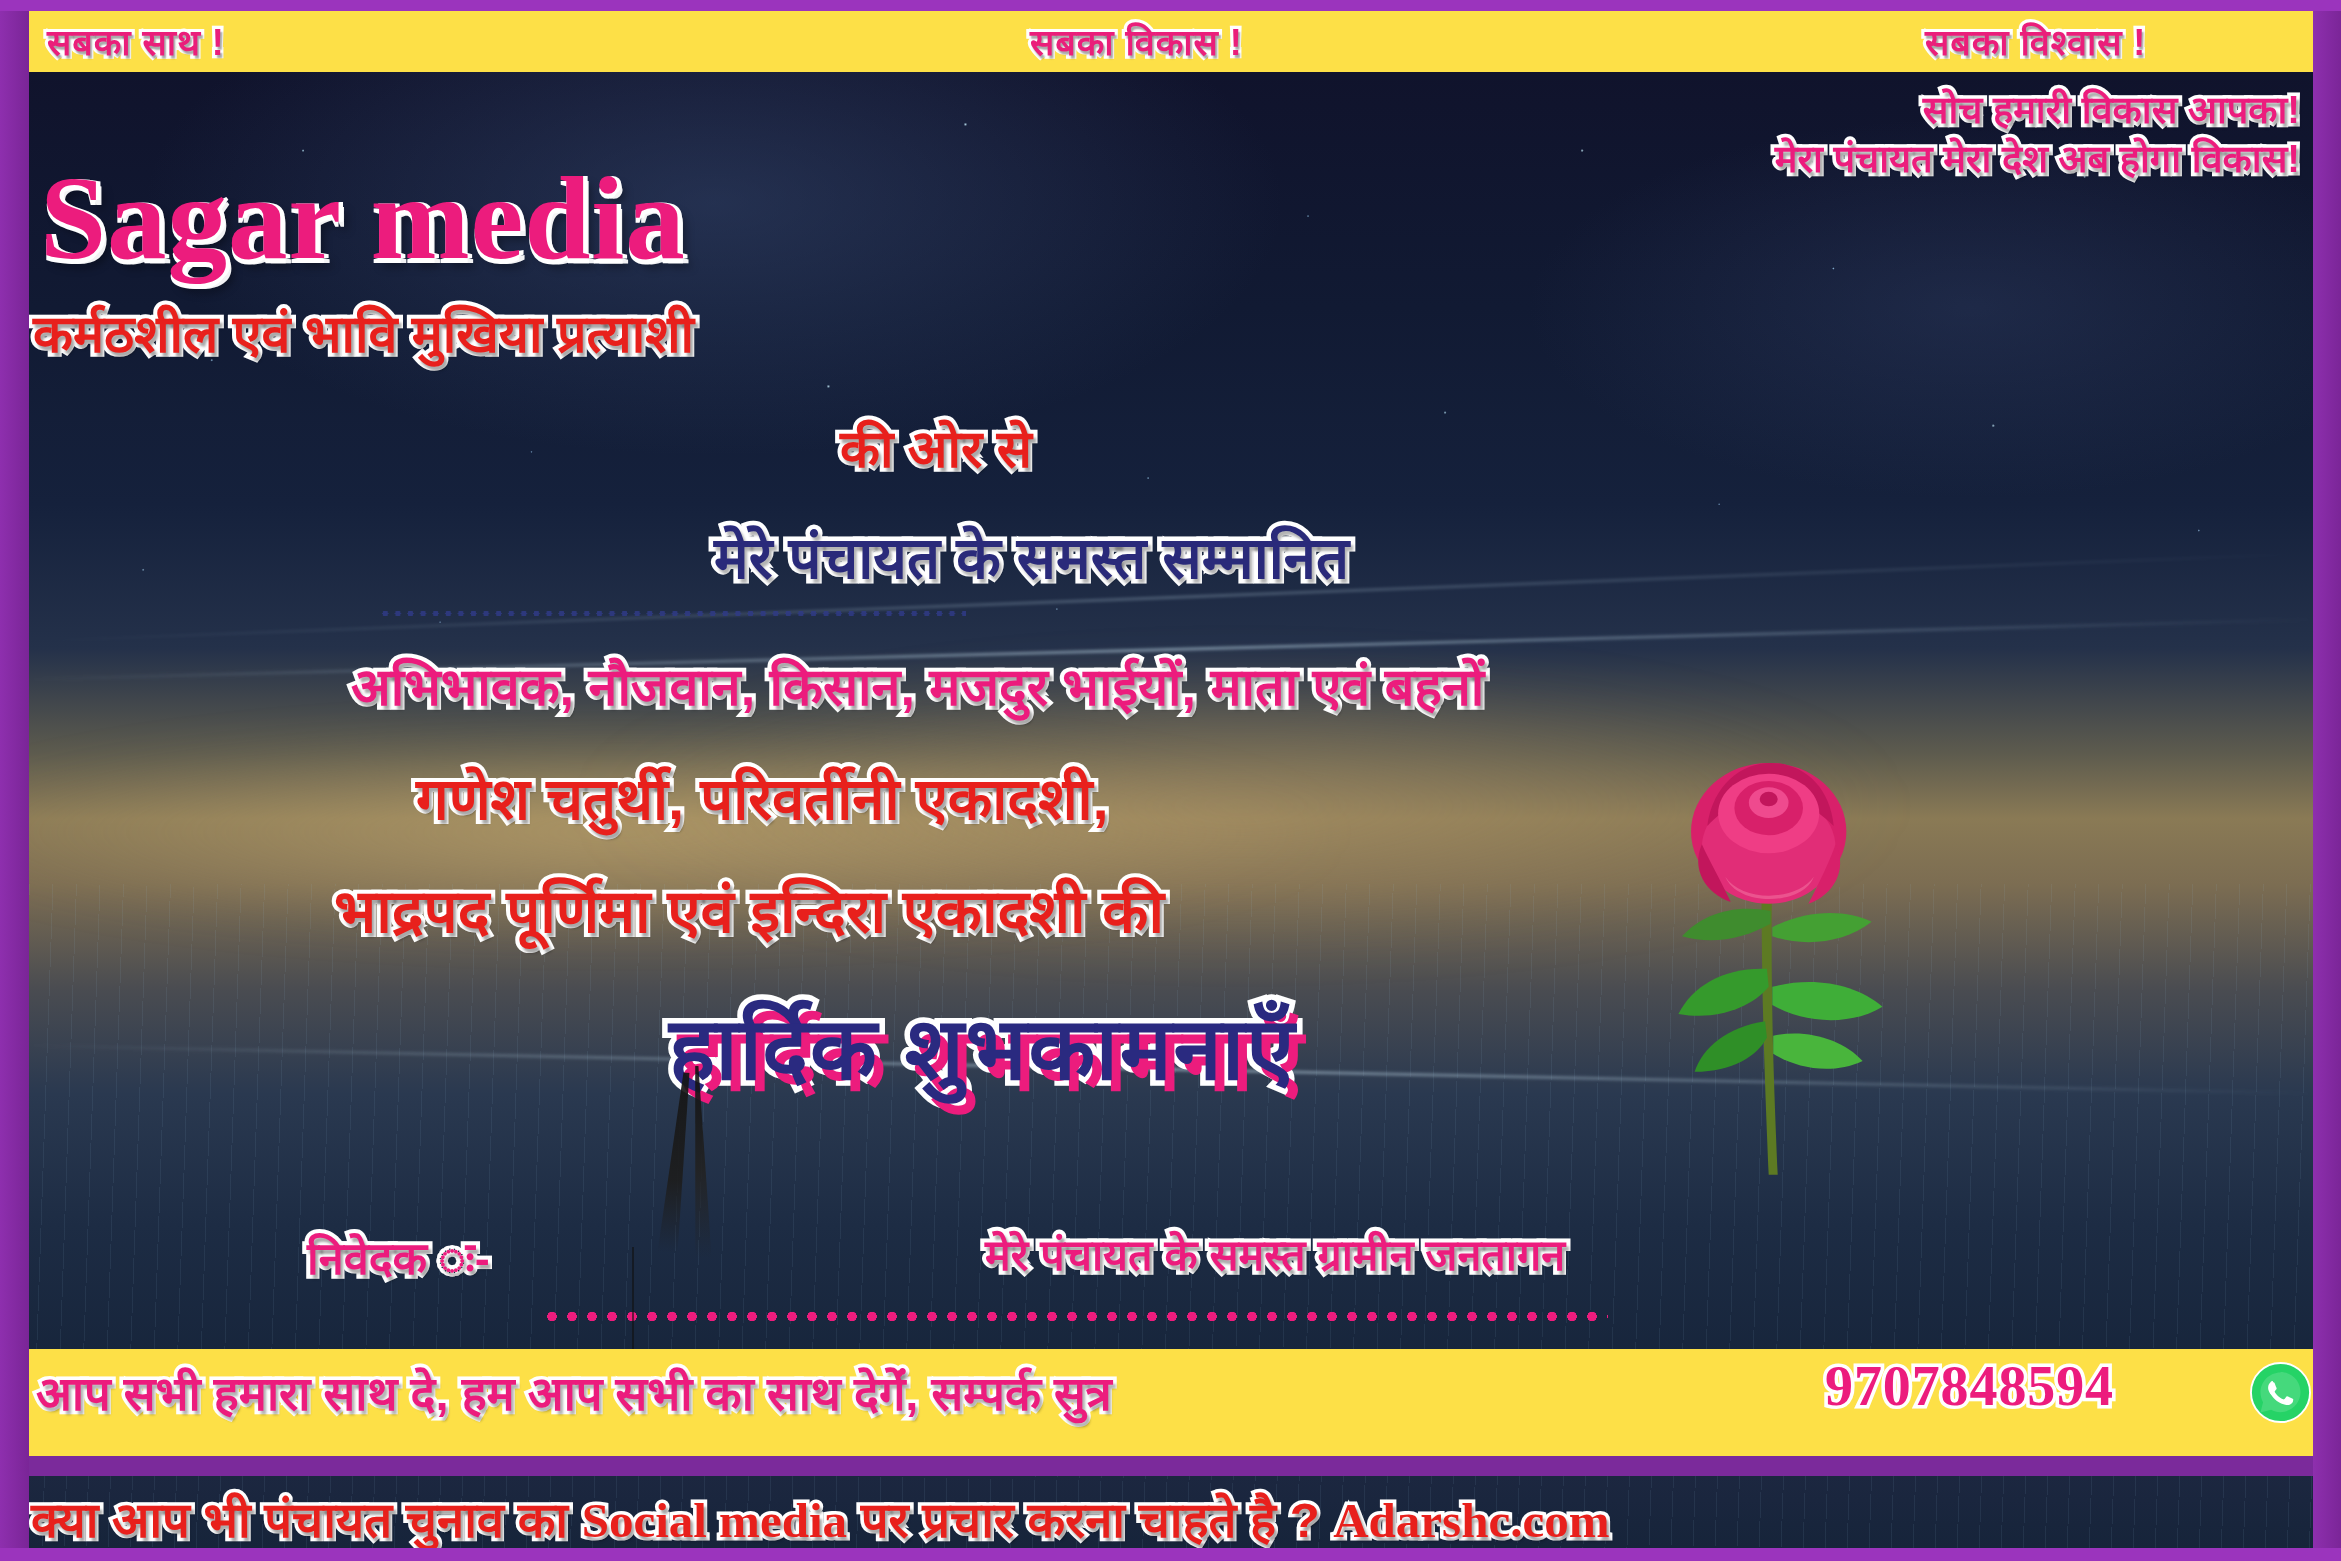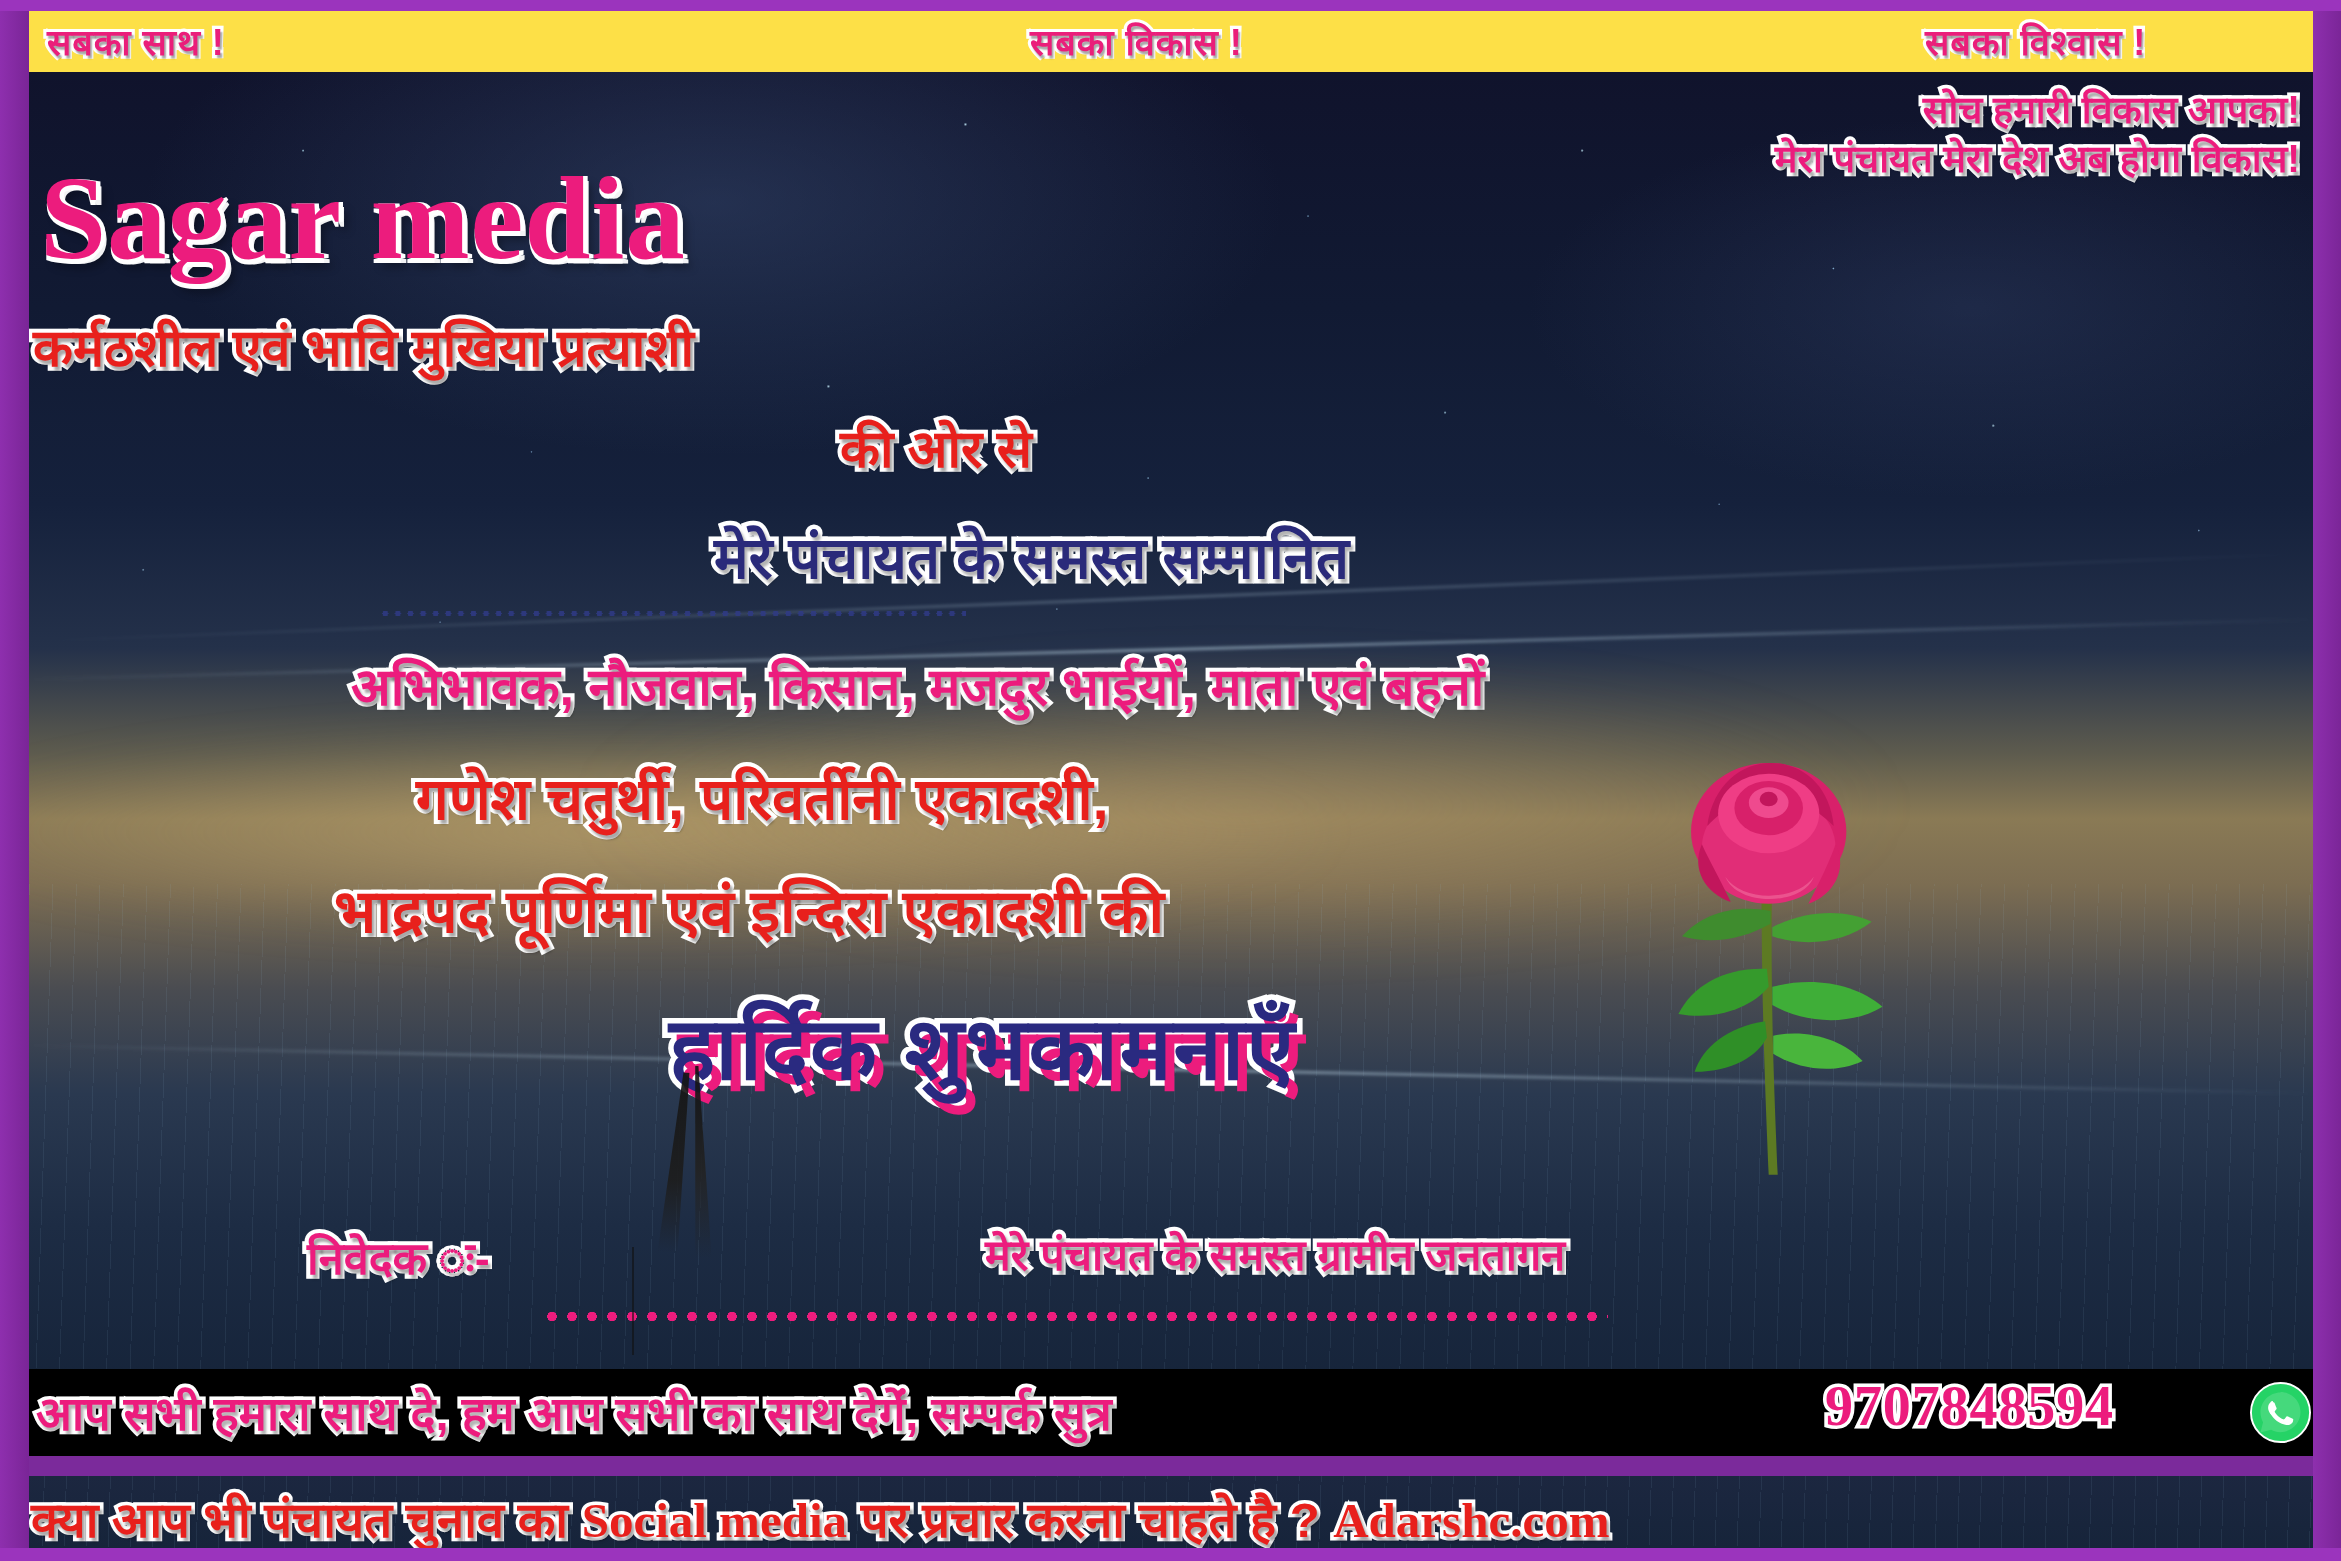--- a/index.html
+++ b/index.html
@@ -176,21 +176,21 @@
     letter-spacing:0.9px;
     color:#ec1c7d;
     -webkit-text-stroke:0;
     text-shadow:
        4.5px 0 0 #ffffff,
        5.4px 5.4px 0 rgba(255,255,255,.95),
        0 5.4px 0 #ffffff,
        8.1px 9px 9px rgba(0,0,0,.35);
   }
 
-  .tagline     { left:33px;  top:322px;  font-size:52px; }
+  .tagline     { left:33px;  top:308px;  font-size:52px; }
   .from        { left:840px; top:423px;  font-size:52px; }
   .respect     { left:714px; top:529px;  font-size:58px; }
   .audience    { left:351px; top:661px;  font-size:52px; }
   .fest-1      { left:416px; top:770px;  font-size:58px; }
   .fest-2      { left:334px; top:882px;  font-size:60px; }
   .greeting    { left:669px; top:1005px; font-size:87px; letter-spacing:1.8px; }
   .sender-lbl  { left:307px; top:1236px; font-size:45px; }
   .sender-val  { left:985px;top:1234px; font-size:43px; }
 
   
@@ -224,22 +224,22 @@
     position:absolute; z-index:11;
     left:632px; top:1247px; width:1.8px; height:108px;
     background:#111; opacity:.6;
   }
 
   
   .rose { position:absolute; left:1626px; top:750px; width:289px; height:434px; z-index:14; }
 
   
   .bot-bar1 {
-    position:absolute; left:0; right:0; bottom:105px; height:87px;
-    background:#000000; z-index:26;
+    position:absolute; left:0; right:0; bottom:105px; height:107px;
+    background:#fde047; z-index:26;
   }
   .bot-bar1 .b1-text {
     position:absolute; left:36px; top:11px;
     font-size:47px; font-weight:bold; white-space:nowrap;
     color:#ec1c7d;
     -webkit-text-stroke:7.2px #ffffff;
     paint-order:stroke fill;
     text-shadow:2.7px 3.6px 2.7px rgba(0,0,0,.3);
   }
   .bot-bar1 .phone {

